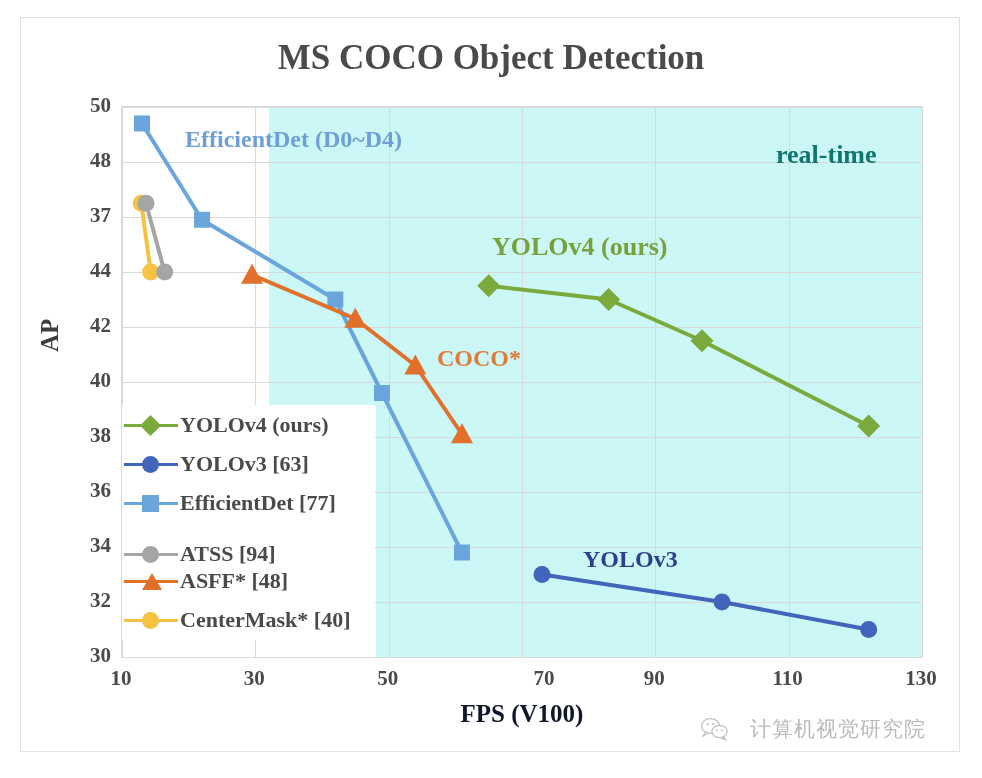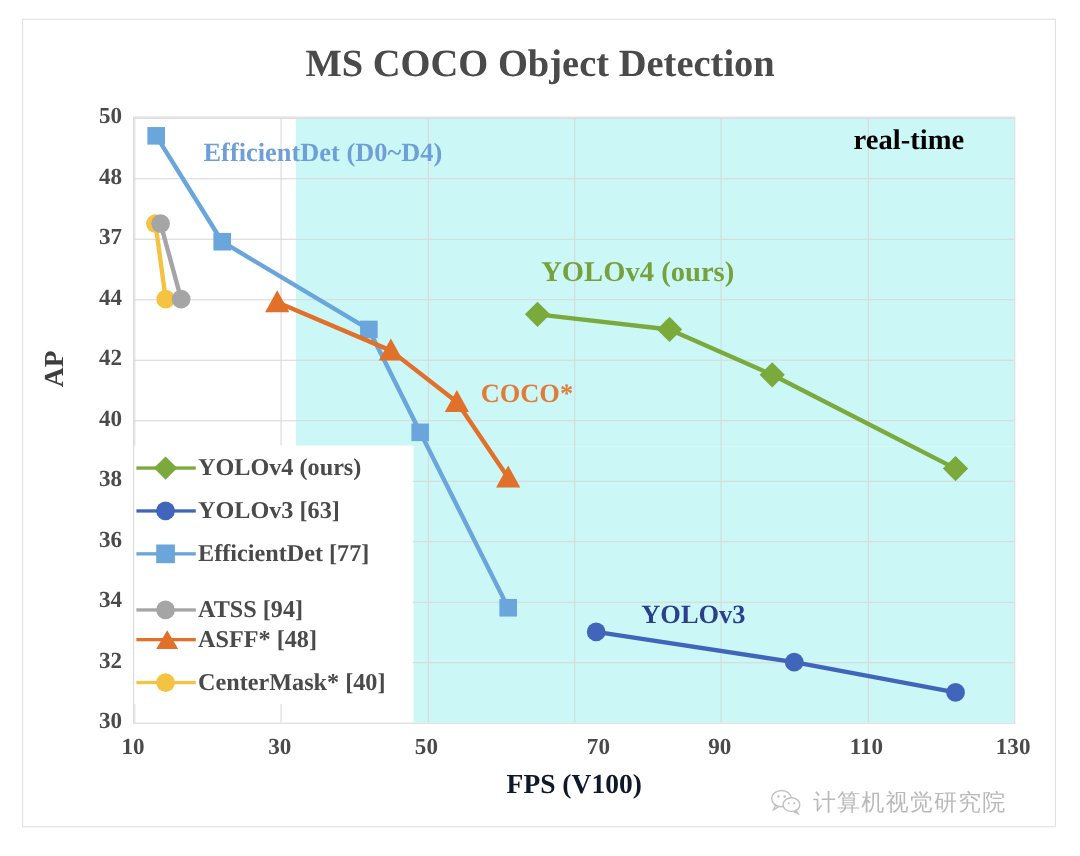--- a/index.html
+++ b/index.html
@@ -117,23 +117,23 @@
     white-space: nowrap;
   }
   #label-efficientdet {
     left: 185px;
     top: 126px;
     font-size: 24px;
     color: #6f9fd8;
   }
   #label-realtime {
     left: 776px;
-    top: 112px;
+    top: 140px;
     font-size: 26px;
-    color: #000000;
+    color: #0f766e;
   }
   #label-yolov4 {
     left: 492px;
     top: 232px;
     font-size: 26px;
     color: #76a13c;
   }
   #label-asff {
     left: 437px;
     top: 345px;
@@ -204,20 +204,21 @@
     display: flex;
     align-items: center;
     gap: 9px;
     opacity: 0.62;
   }
   #watermark .wm-text {
     font-size: 21px;
     color: #8f8f8f;
     font-family: "DejaVu Sans", "Liberation Sans", sans-serif;
     letter-spacing: 1px;
+    margin-left: 11px;
   }
 </style>
 </head>
 <body>
 
 <div id="figure">
 
   <div id="outer-frame"></div>
 
   <div id="chart-title">MS COCO Object Detection</div>

